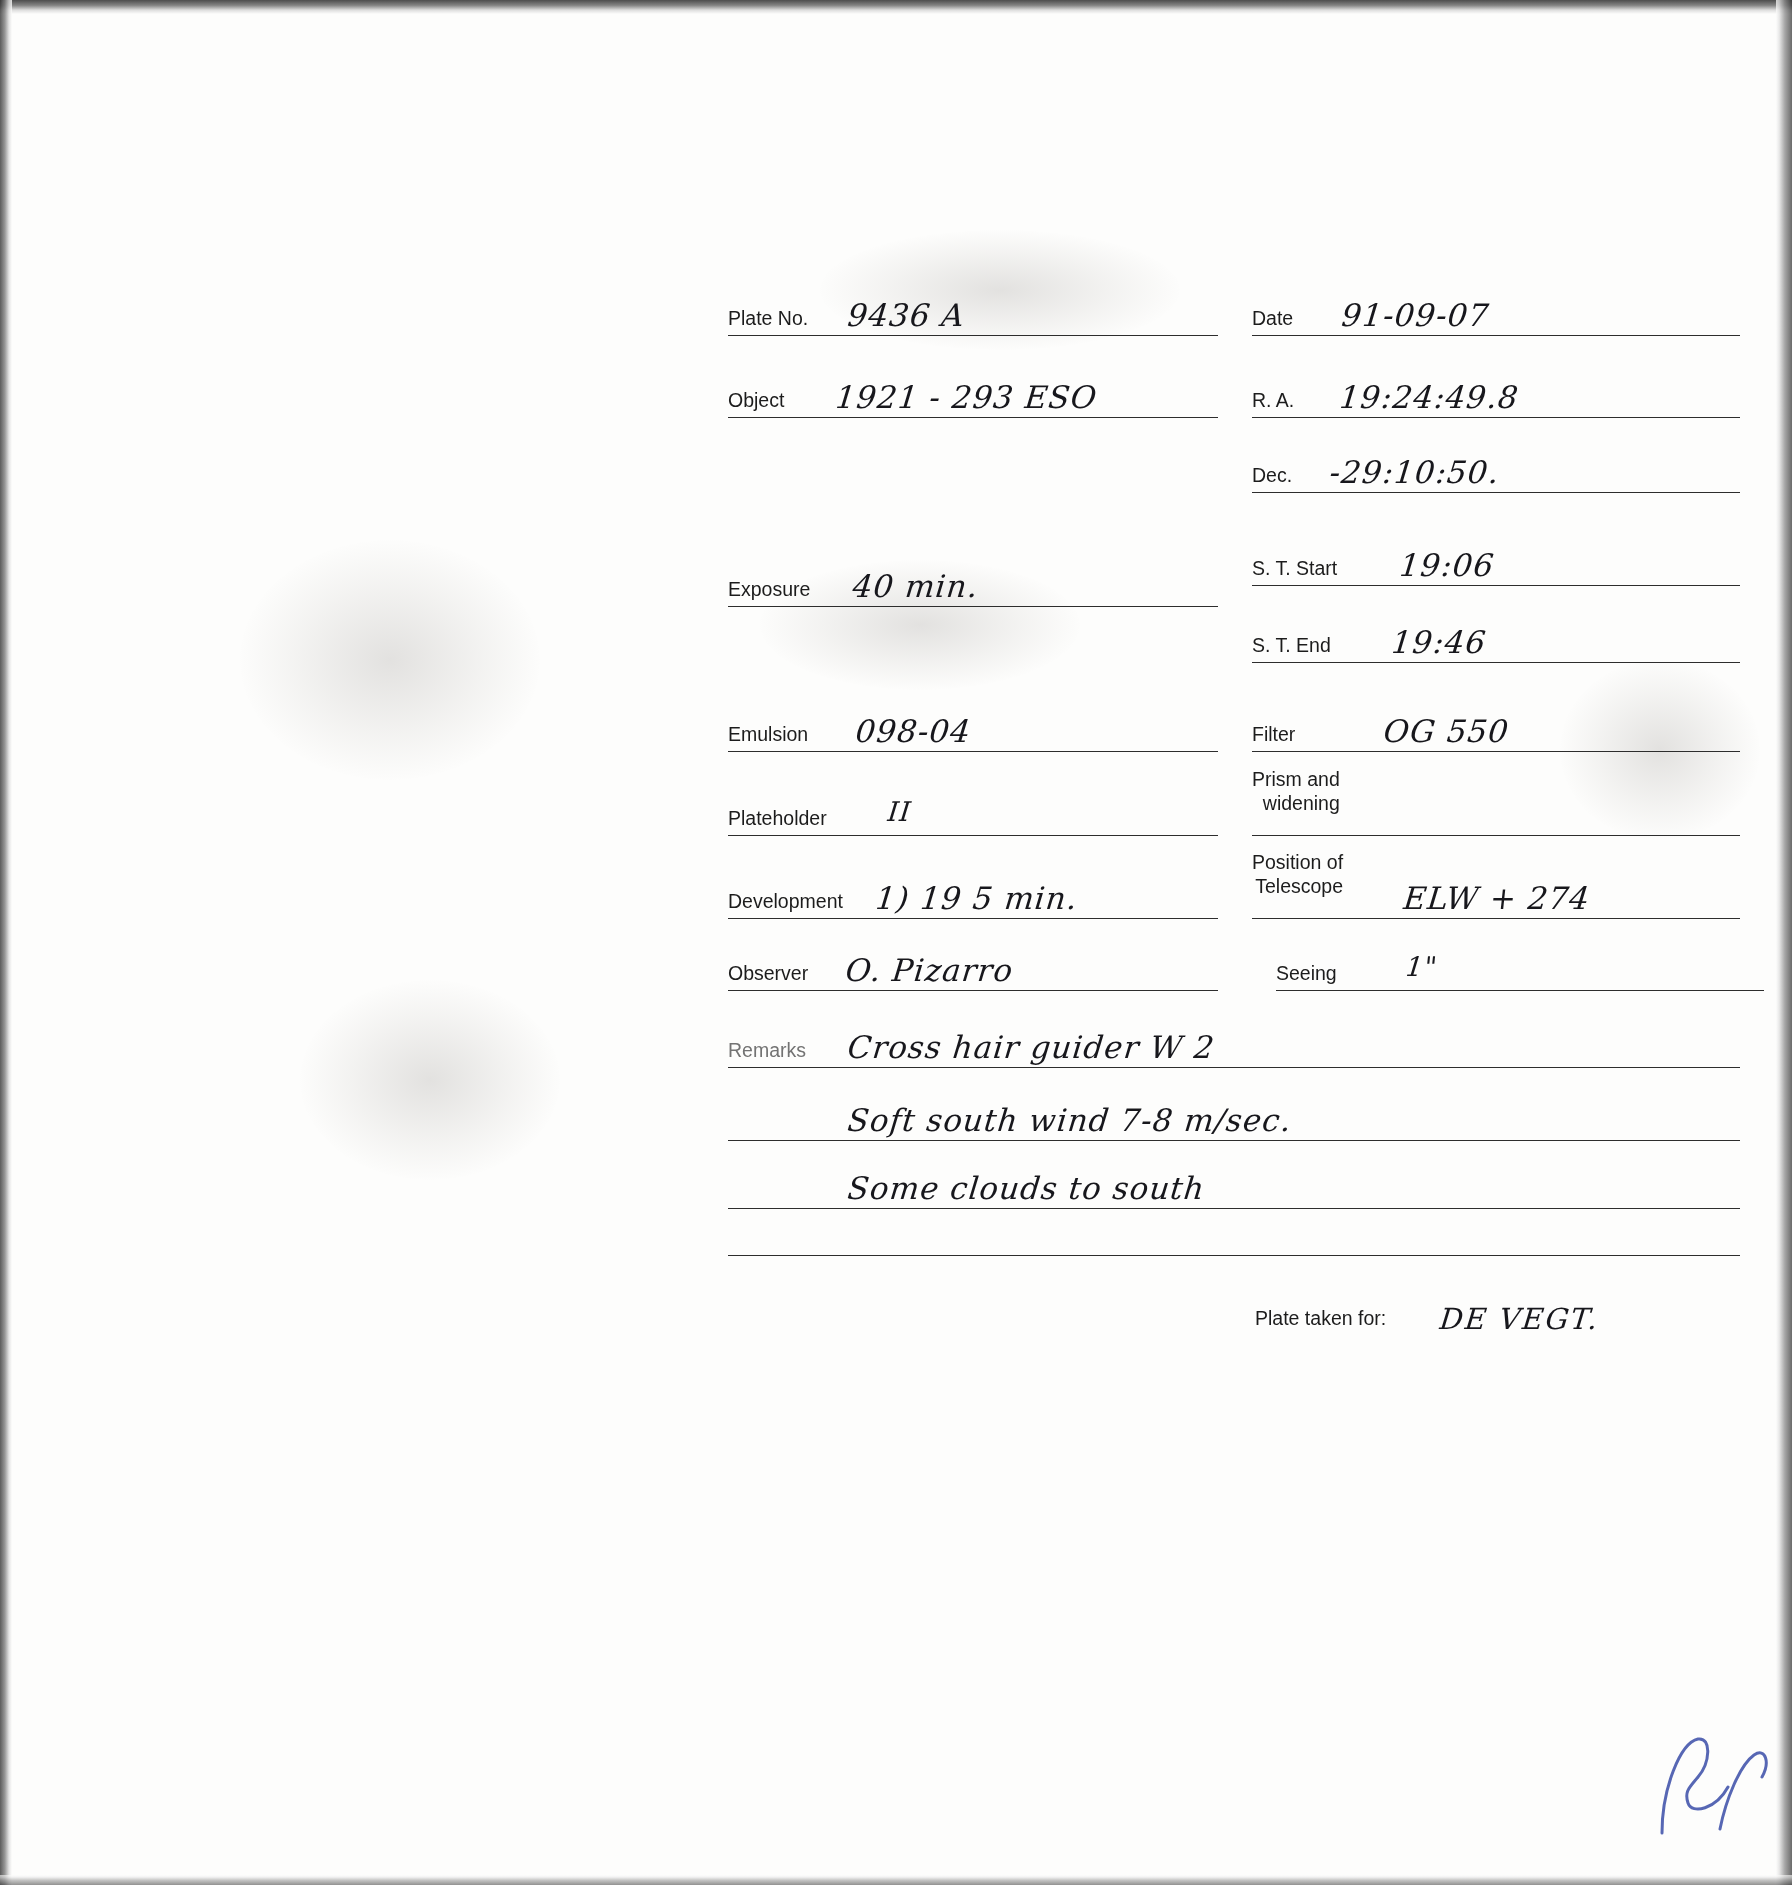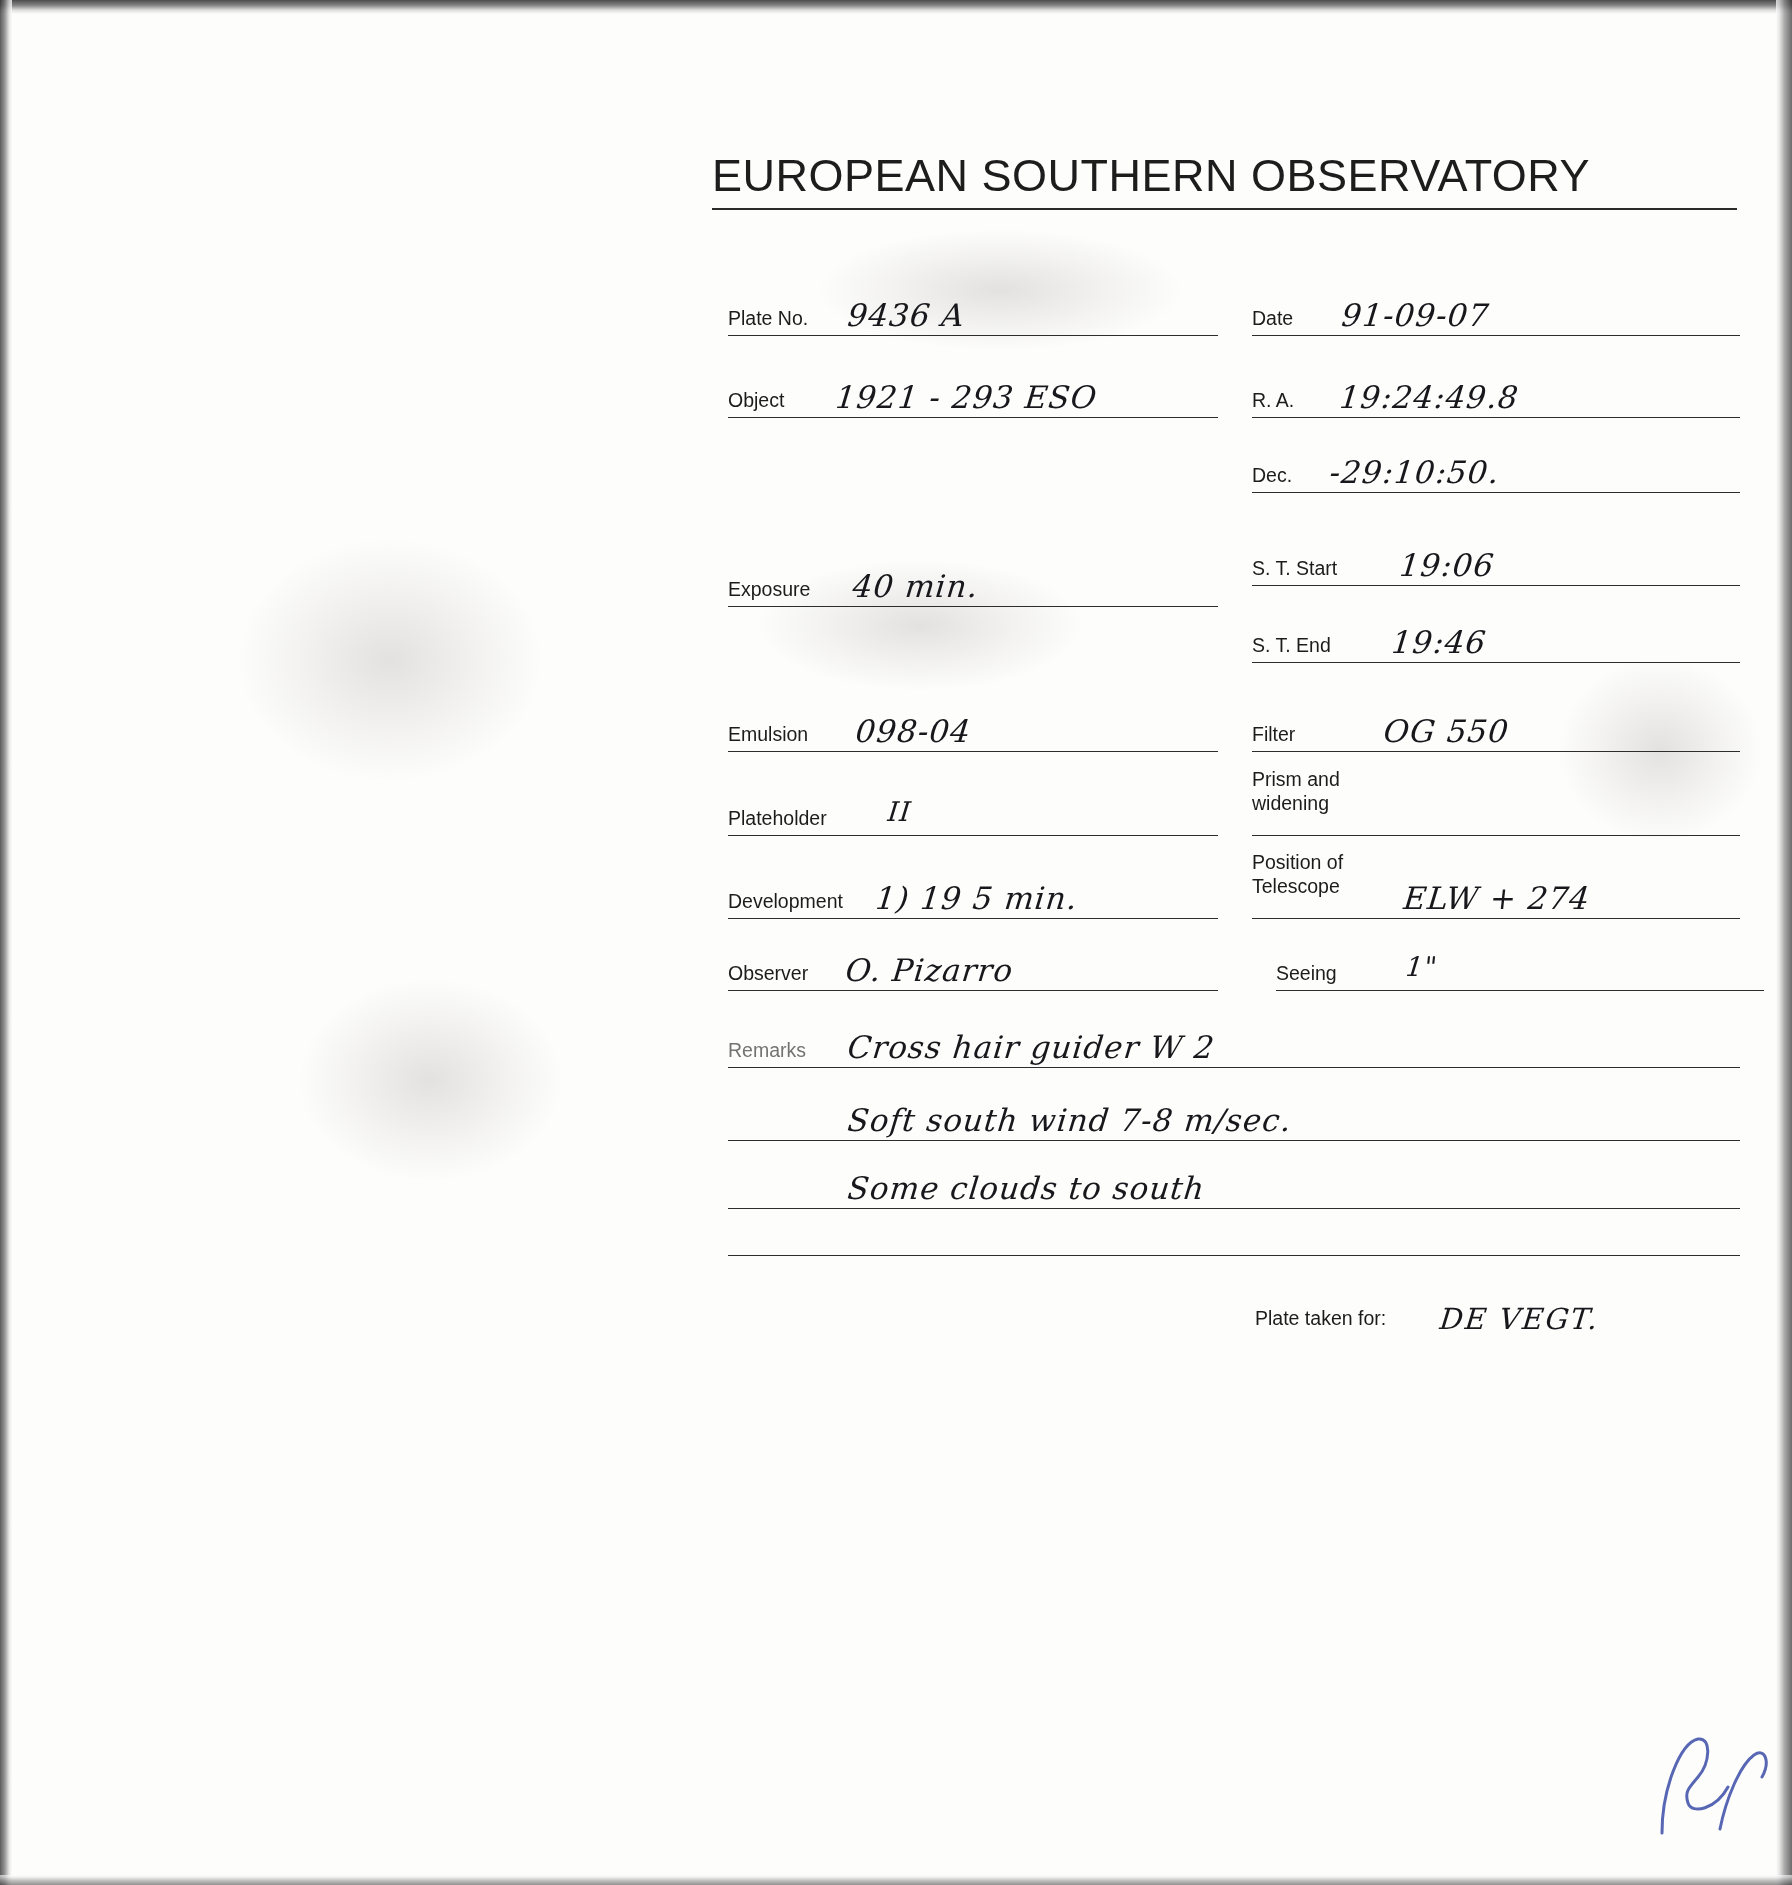--- a/index.html
+++ b/index.html
@@ -91,20 +91,21 @@
     box-sizing: border-box;
   }
   .row .lbl {
     position: absolute;
     bottom: 5px;
     left: 0;
     font-size: 19.5px;
     color: #1c1c1c;
     white-space: nowrap;
     line-height: 1.12;
+    text-align: right;
   }
   .row .lbl.two-line {
     bottom: 19px;
     line-height: 1.22;
   }
   .row .val {
     position: absolute;
     bottom: 2px;
     font-family: "DejaVu Serif", serif;
     font-style: italic;
@@ -182,24 +183,20 @@
   <div class="edge-left"></div>
   <div class="edge-right"></div>
   <div class="edge-bottom"></div>
 
   <div class="smudge" style="left:240px; top:540px; width:300px; height:240px;"></div>
   <div class="smudge" style="left:300px; top:980px; width:260px; height:200px;"></div>
   <div class="smudge" style="left:820px; top:230px; width:360px; height:120px;"></div>
   <div class="smudge" style="left:760px; top:560px; width:320px; height:130px;"></div>
   <div class="smudge" style="left:1560px; top:660px; width:200px; height:180px;"></div>
 
-  <div id="header">
-    <div class="title">EUROPEAN SOUTHERN OBSERVATORY</div>
-    <div class="title-rule"></div>
-  </div>
 
   <div id="form">
 
     <div class="col-left">
 
       <div class="row" style="top:0px; width:490px; height:46px;">
         <span class="lbl">Plate No.</span>
         <span class="val" style="left:120px;">9436 A</span>
       </div>
 

